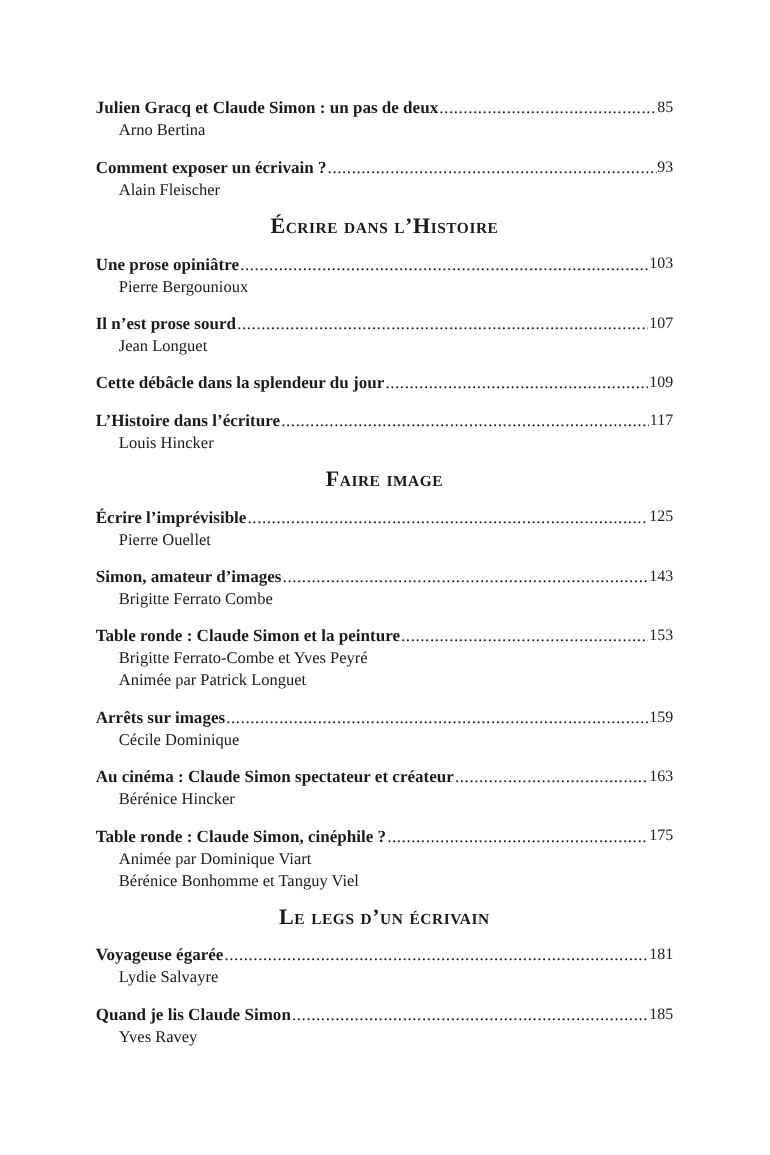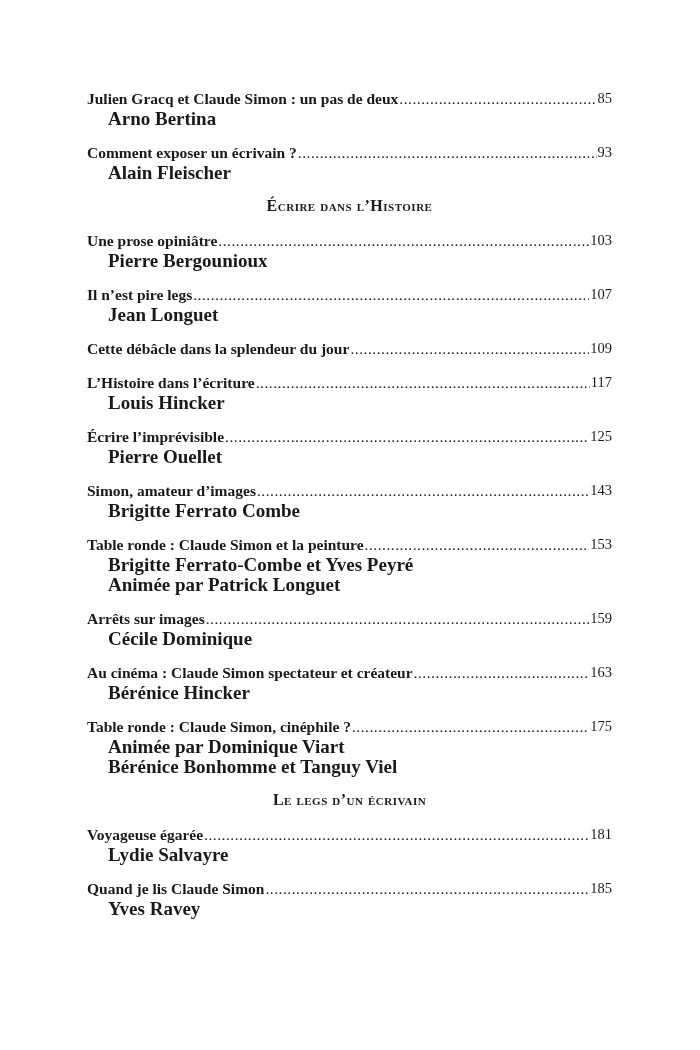--- a/index.html
+++ b/index.html
@@ -7,24 +7,24 @@
       font-family: "DejaVu Serif", "Liberation Serif", serif; color: #1a1a1a; }
     .page { position: absolute; left: 87px; top: 88px; width: 525px; }
     .entry { margin-bottom: 13px; }
     .title-line { display: flex; align-items: flex-start; font-size: 15.5px; font-weight: bold;
       font-family: "Liberation Serif", "DejaVu Serif", serif; line-height: 21px; white-space: nowrap; }
     .title-text { flex: 0 0 auto; }
     .leader { flex: 1 1 auto; overflow: hidden; font-weight: normal; letter-spacing: 0.5px;
       color: #1a1a1a; margin: 0 1px; }
     .leader::after { content: "........................................................................................................................................................................................................................................"; }
     .page-num { flex: 0 0 auto; font-weight: normal; font-size: 14.5px; }
-    .author { font-size: 19px; font-family: "Liberation Serif", "DejaVu Serif", serif;
-      line-height: 20px; padding-left: 21px; font-weight: bold; }
+    .author { font-size: 15px; font-family: "Liberation Serif", "DejaVu Serif", serif;
+      line-height: 20px; padding-left: 21px; font-weight: normal; }
     .section-heading { text-align: center; font-family: "Liberation Serif", "DejaVu Serif", serif;
-      font-weight: bold; font-size: 16px; font-variant: small-caps; letter-spacing: 0.5px;
+      font-weight: bold; font-size: 20px; font-variant: small-caps; letter-spacing: 0.5px;
       margin: 4px 0 14px 0; line-height: 20px; }
   </style>
 </head>
 <body>
 
 <div class="page" id="toc-root">
     <div class="entry">
       <div class="title-line">
         <span class="title-text">Julien Gracq et Claude Simon : un pas de deux</span>
         <span class="leader"></span>
@@ -44,41 +44,42 @@
     <div class="entry">
       <div class="title-line">
         <span class="title-text">Une prose opiniâtre</span>
         <span class="leader"></span>
         <span class="page-num">103</span>
       </div>
       <div class="author">Pierre Bergounioux</div>
     </div>
     <div class="entry">
       <div class="title-line">
-        <span class="title-text">Il n’est pire legs</span>
+        <span class="title-text">Il n’est prose sourd</span>
         <span class="leader"></span>
         <span class="page-num">107</span>
       </div>
       <div class="author">Jean Longuet</div>
     </div>
     <div class="entry">
       <div class="title-line">
         <span class="title-text">Cette débâcle dans la splendeur du jour</span>
         <span class="leader"></span>
         <span class="page-num">109</span>
       </div>
     </div>
     <div class="entry">
       <div class="title-line">
         <span class="title-text">L’Histoire dans l’écriture</span>
         <span class="leader"></span>
         <span class="page-num">117</span>
       </div>
       <div class="author">Louis Hincker</div>
     </div>
+    <div class="section-heading">Faire image</div>
     <div class="entry">
       <div class="title-line">
         <span class="title-text">Écrire l’imprévisible</span>
         <span class="leader"></span>
         <span class="page-num">125</span>
       </div>
       <div class="author">Pierre Ouellet</div>
     </div>
     <div class="entry">
       <div class="title-line">

